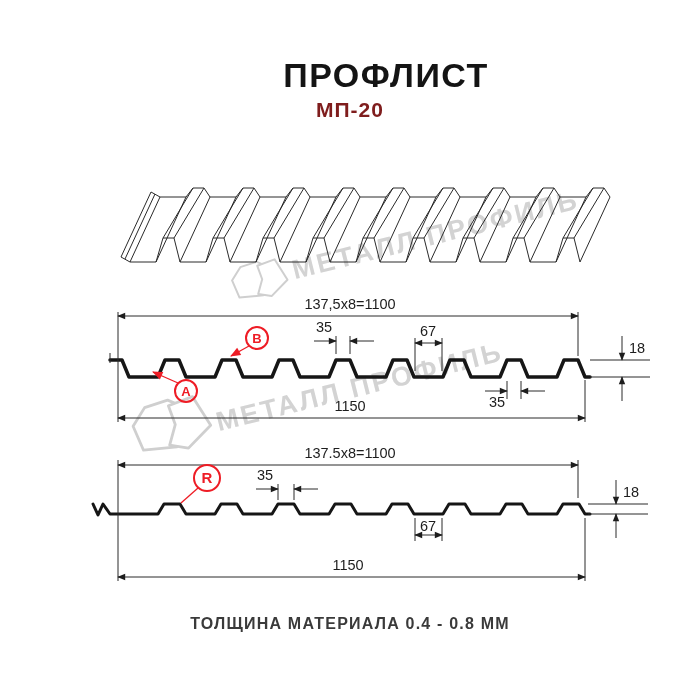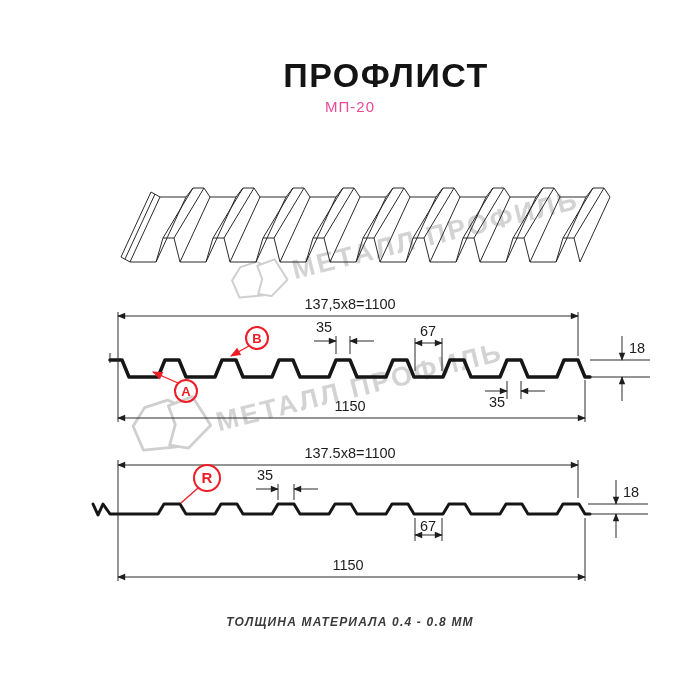--- a/index.html
+++ b/index.html
@@ -1,24 +1,24 @@
 <!DOCTYPE html>
 <html><head>
 <meta charset="utf-8">
 <style>
   html,body{margin:0;padding:0;}
   body{width:700px;height:700px;position:relative;background:#ffffff;overflow:hidden;
        font-family:"Liberation Sans", sans-serif;}
   .abs{position:absolute;}
   .title{top:56px;left:0;width:700px;text-align:center;font-size:34px;font-weight:700;
          letter-spacing:1.5px;color:#141414;margin-left:36px;}
-  .subtitle{top:98px;left:0;width:700px;text-align:center;font-size:15px;font-weight:400;
-         letter-spacing:1px;color:#ec4899;}
-  .footer{top:615px;left:0;width:700px;text-align:center;font-size:12px;font-weight:700;
-         letter-spacing:1.2px;color:#3a3a3a;font-style:italic;}
+  .subtitle{top:98px;left:0;width:700px;text-align:center;font-size:21px;font-weight:700;
+         letter-spacing:1px;color:#7f1d1d;}
+  .footer{top:615px;left:0;width:700px;text-align:center;font-size:16px;font-weight:700;
+         letter-spacing:1.2px;color:#3a3a3a;}
   .wm{color:#d3d3d3;font-weight:700;font-size:27px;letter-spacing:2.5px;white-space:nowrap;
       transform-origin:0 0;z-index:1;}
   .wm1{left:289px;top:256px;transform:rotate(-14deg);}
   .wm2{left:213px;top:408px;transform:rotate(-14deg);}
   svg.draw{position:absolute;left:0;top:0;z-index:2;}
   .thin{stroke:#2a2a2a;stroke-width:1;fill:none;}
   .thick{stroke:#161616;fill:none;stroke-linejoin:round;stroke-linecap:round;}
   .dimtxt{font-family:"Liberation Sans", sans-serif;font-size:14.5px;fill:#1d1d1d;}
   .red{stroke:#ee1c25;fill:none;}
   .redtxt{font-family:"Liberation Sans", sans-serif;font-weight:700;fill:#ee1c25;}

